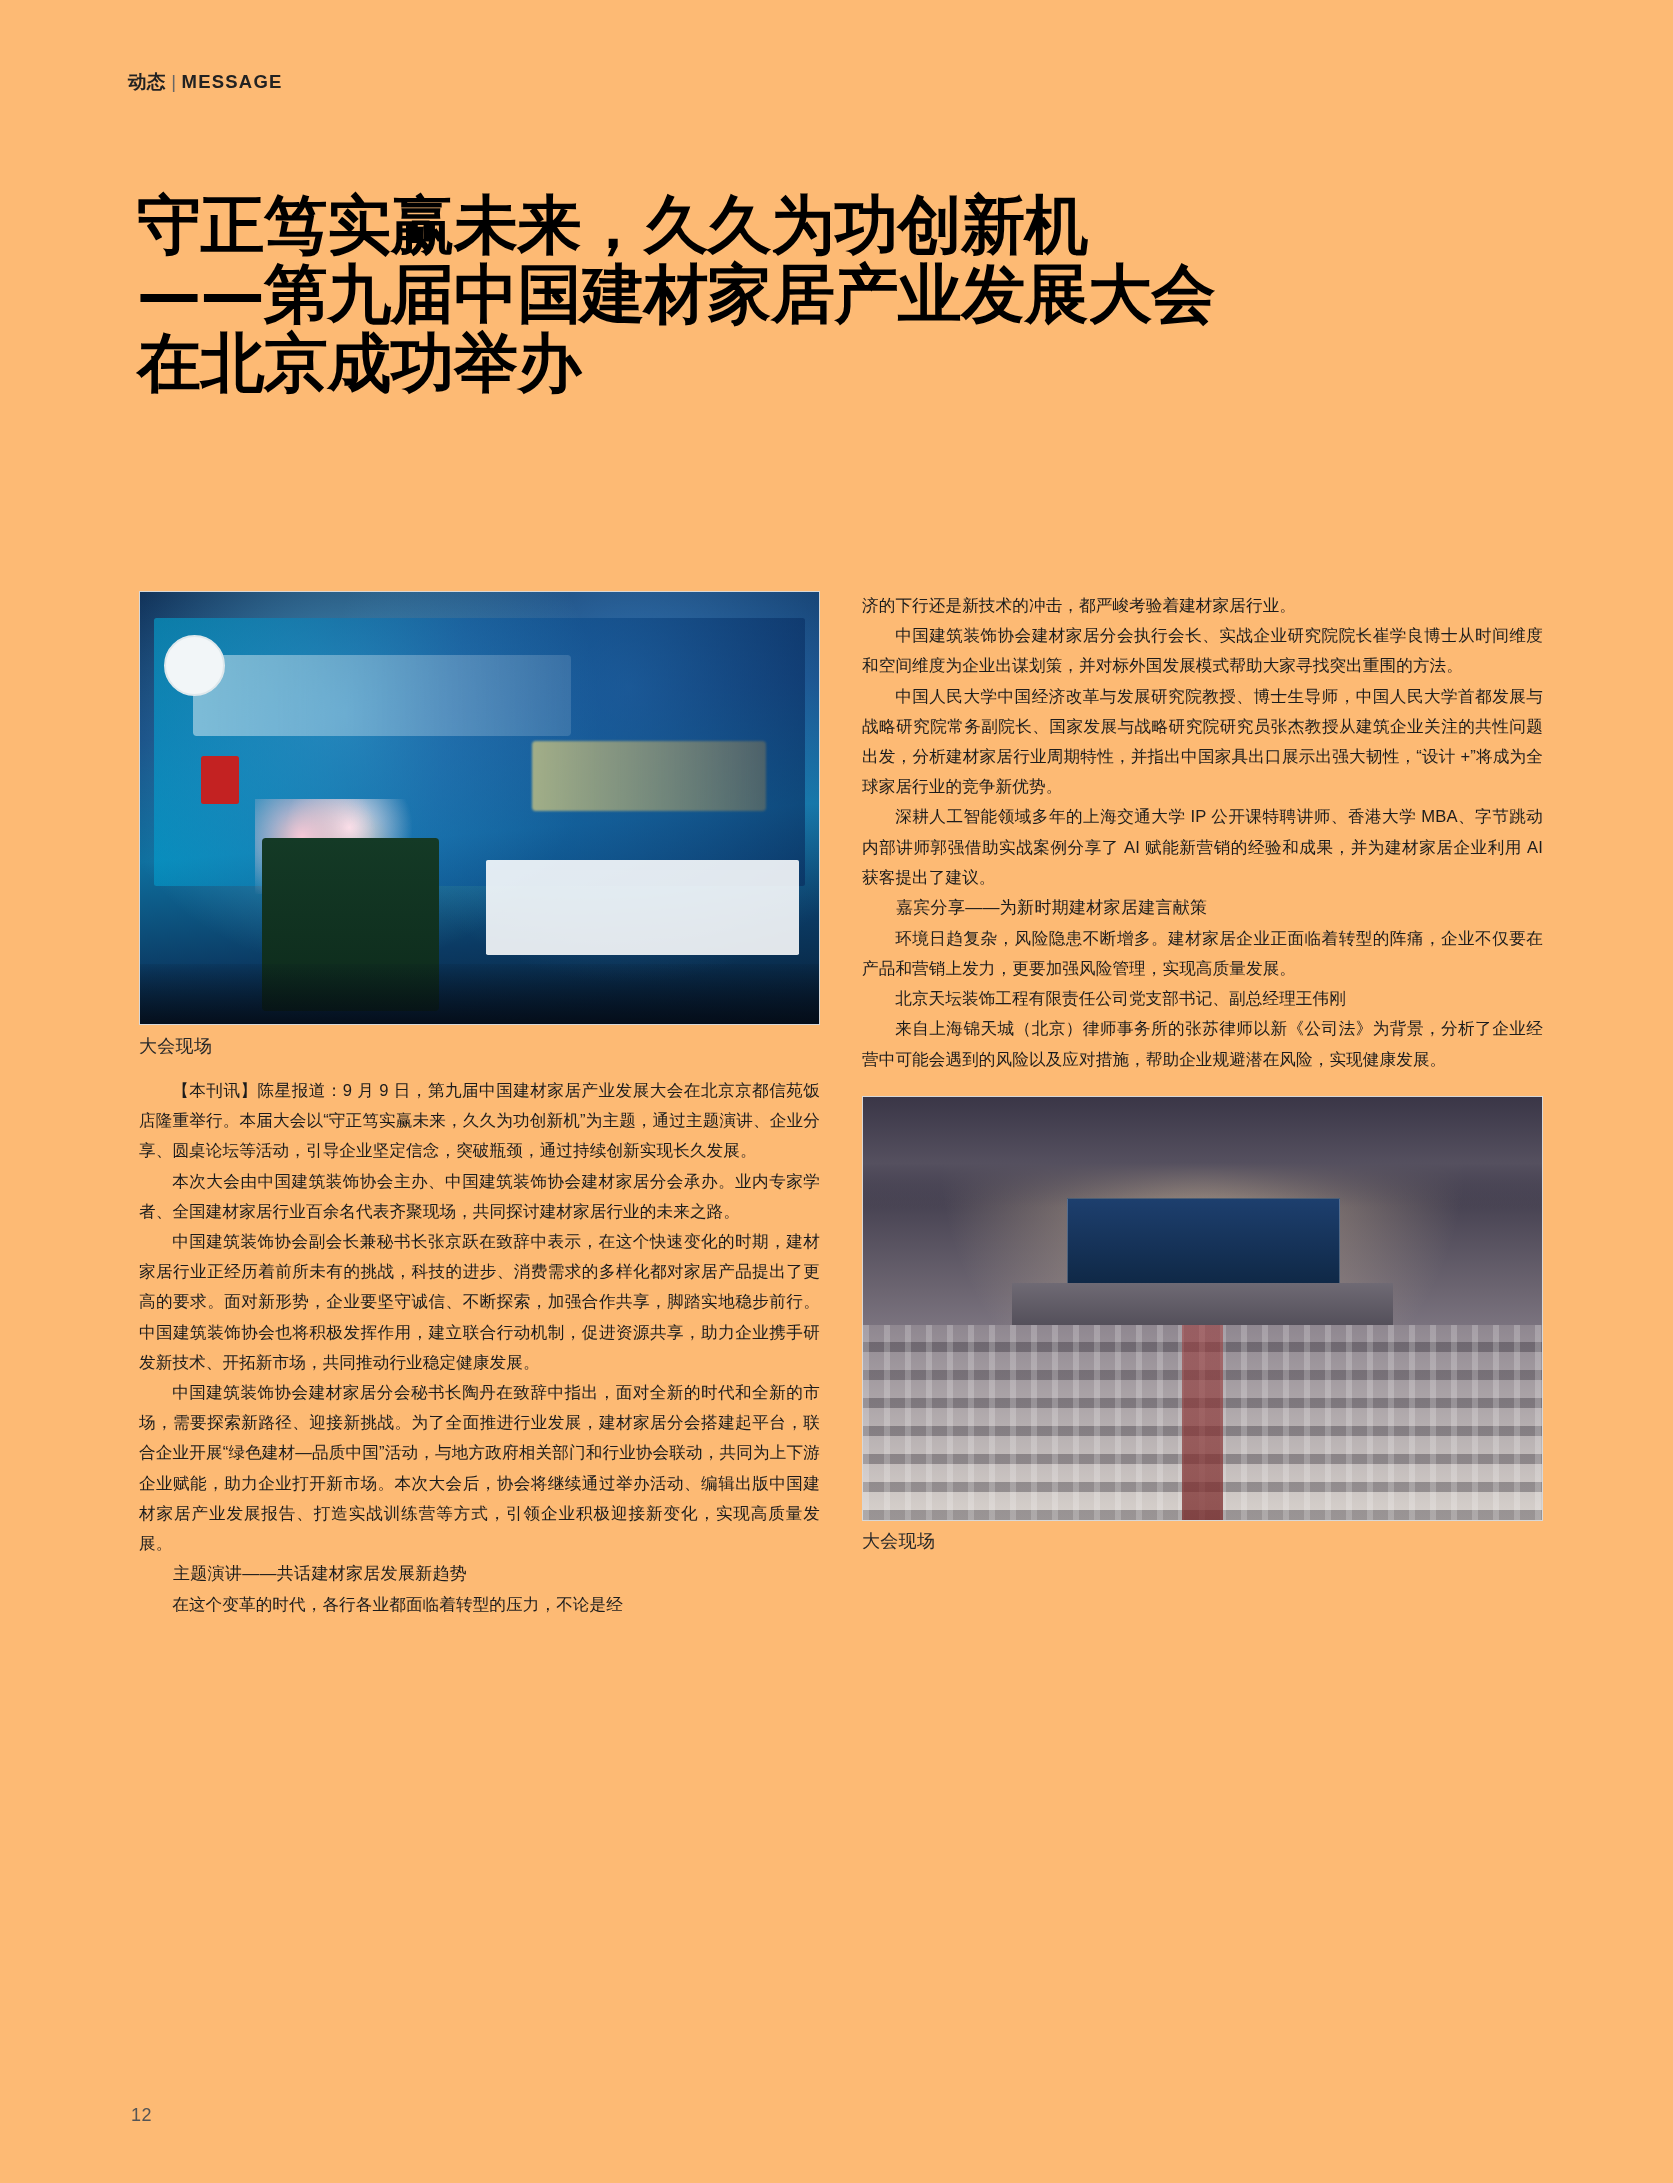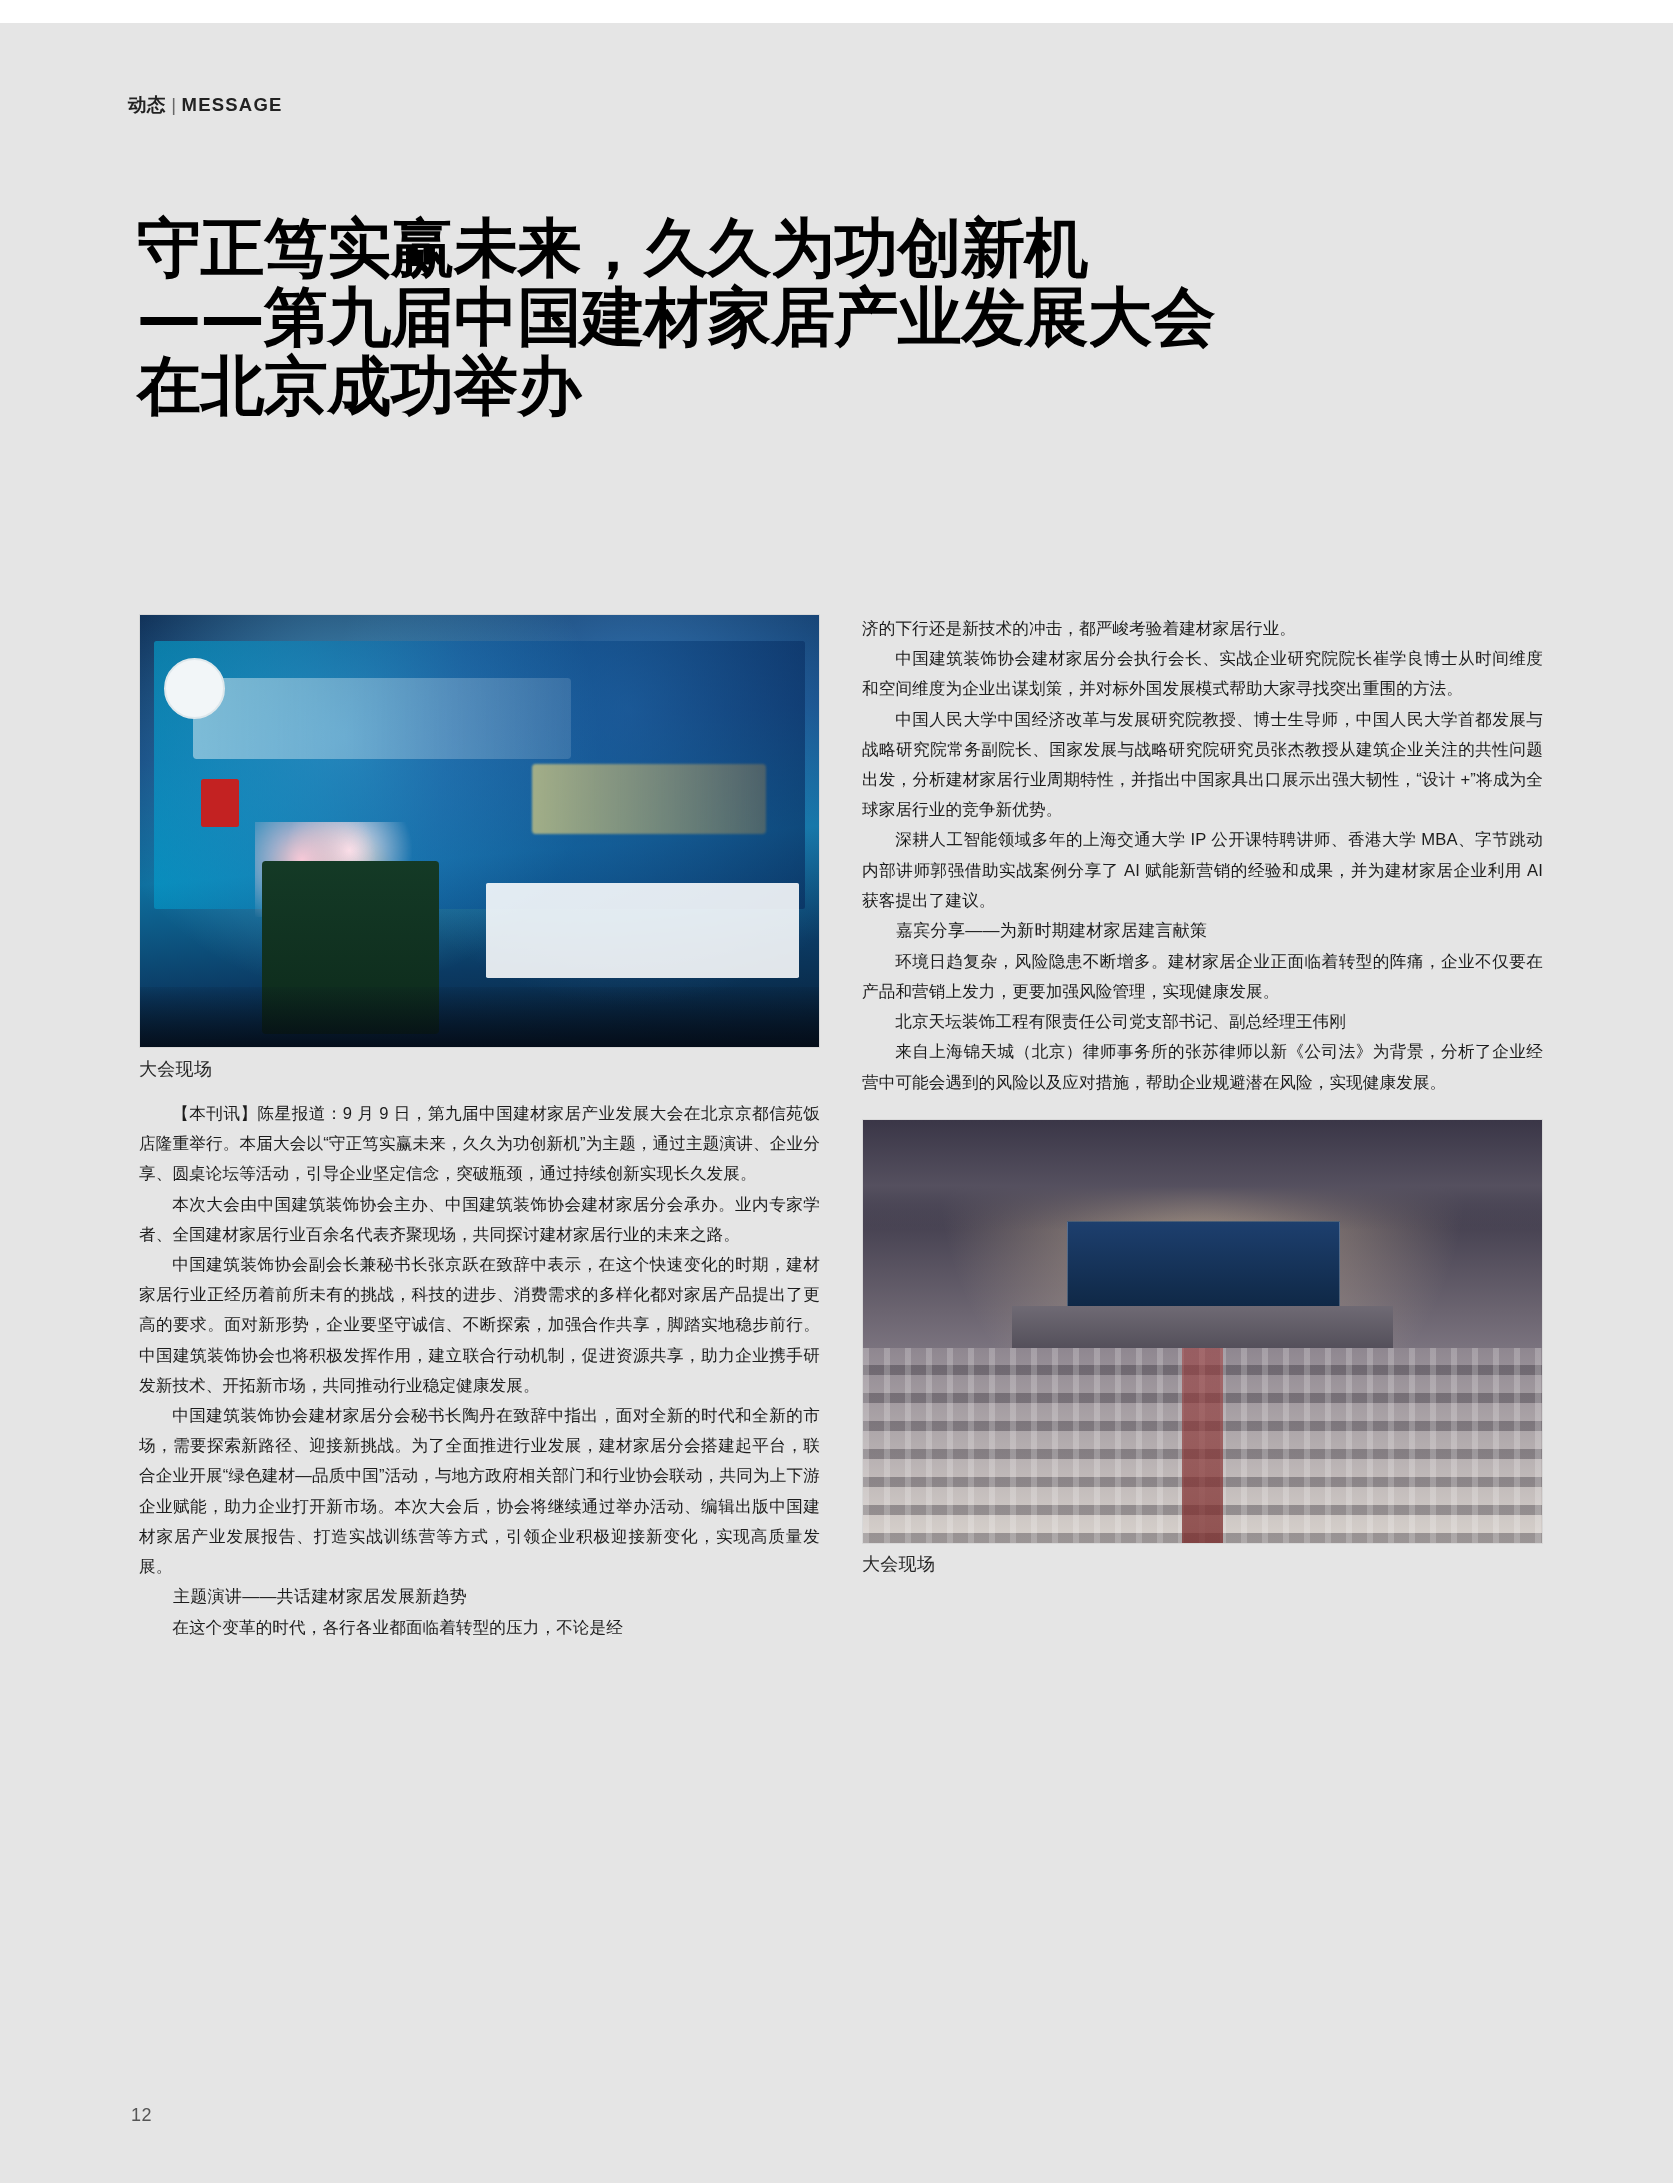--- a/index.html
+++ b/index.html
@@ -12,22 +12,21 @@
     height: 2183px;
     font-family: "Liberation Sans", "DejaVu Sans", sans-serif;
     color: #1a1a1a;
     position: relative;
     overflow: hidden;
   }
 
   .page {
     position: absolute;
     inset: 0;
-    background: #e5e5e5;
-    margin-top: 23px;
+    background: #fdba74;
   }
 
   
   .running-head {
     position: absolute;
     left: 128px;
     top: 69px;
     font-size: 18.5px;
     letter-spacing: 0.6px;
     color: #222;
@@ -312,21 +311,21 @@
   </div>
 
   <div class="col col-right">
 
     <div class="body-block">
       <p class="noindent">济的下行还是新技术的冲击，都严峻考验着建材家居行业。</p>
       <p>中国建筑装饰协会建材家居分会执行会长、实战企业研究院院长崔学良博士从时间维度和空间维度为企业出谋划策，并对标外国发展模式帮助大家寻找突出重围的方法。</p>
       <p>中国人民大学中国经济改革与发展研究院教授、博士生导师，中国人民大学首都发展与战略研究院常务副院长、国家发展与战略研究院研究员张杰教授从建筑企业关注的共性问题出发，分析建材家居行业周期特性，并指出中国家具出口展示出强大韧性，“设计 +”将成为全球家居行业的竞争新优势。</p>
       <p>深耕人工智能领域多年的上海交通大学 IP 公开课特聘讲师、香港大学 MBA、字节跳动内部讲师郭强借助实战案例分享了 AI 赋能新营销的经验和成果，并为建材家居企业利用 AI 获客提出了建议。</p>
       <p class="subhead">嘉宾分享——为新时期建材家居建言献策</p>
-      <p>环境日趋复杂，风险隐患不断增多。建材家居企业正面临着转型的阵痛，企业不仅要在产品和营销上发力，更要加强风险管理，实现健康发展。</p>
+      <p>环境日趋复杂，风险隐患不断增多。建材家居企业正面临着转型的阵痛，企业不仅要在产品和营销上发力，更要加强风险管理，实现高质量发展。</p>
       <p>北京天坛装饰工程有限责任公司党支部书记、副总经理王伟刚</p>
       <p>来自上海锦天城（北京）律师事务所的张苏律师以新《公司法》为背景，分析了企业经营中可能会遇到的风险以及应对措施，帮助企业规避潜在风险，实现健康发展。</p>
     </div>
 
     <figure class="figure" style="margin-top:21px;">
       <div class="photo photo-hall">
         <div class="hall-ceiling"></div>
         <div class="hall-screen"></div>
         <div class="hall-stage"></div>
         <div class="hall-seats"></div>

